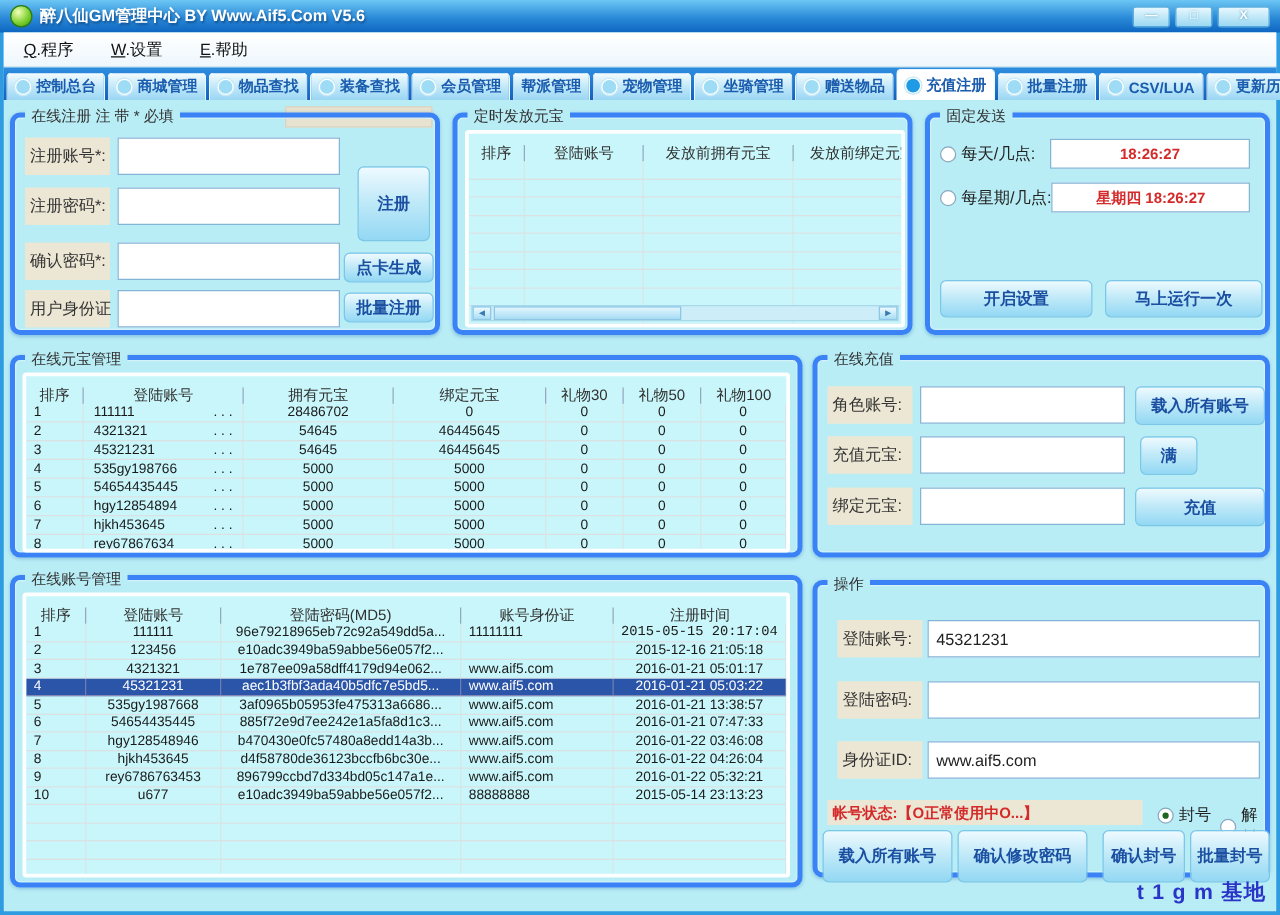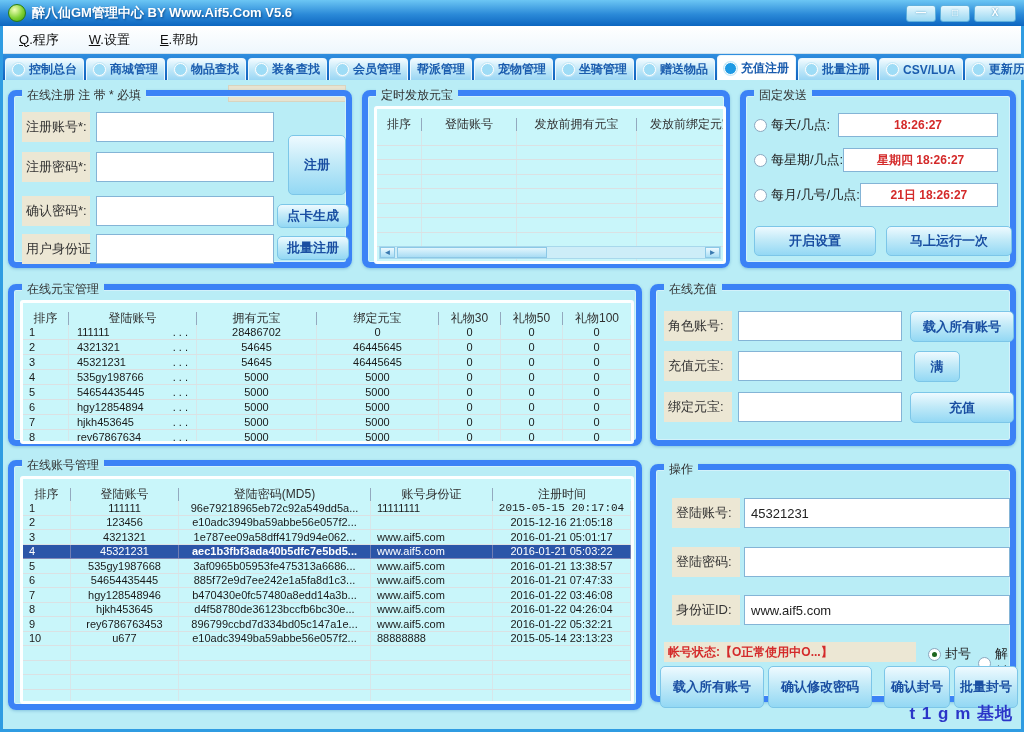--- a/index.html
+++ b/index.html
@@ -31,21 +31,21 @@
     background:linear-gradient(#2f8edf,#1162be);display:flex;align-items:flex-end;padding:0 2px;gap:2px;box-sizing:border-box;}
   .tab{height:21px;display:flex;align-items:center;justify-content:center;gap:4px;padding:0 6px;
     background:linear-gradient(#f2fbff,#bde6f8 55%,#9ad6f4);
     border:1px solid #eaf7ff;border-bottom:none;border-radius:4px 4px 0 0;
     font-size:12px;color:#1a5cae;font-weight:bold;white-space:nowrap;flex:1 1 auto;cursor:pointer;}
   .tab.active{background:#ffffff;height:24px;}
   .tab-icon{width:11px;height:11px;border-radius:50%;background:#9edcf6;border:1px solid #ffffff;
     box-shadow:0 0 0 1px #c6e9f7;flex:none;}
   .tab.active .tab-icon{background:#1f9ae4;}
   
-  .group{position:absolute;border:6px solid #3b82f6;border-radius:8px;
+  .group{position:absolute;border:4px solid #3b82f6;border-radius:8px;
     box-shadow:0 1px 3px rgba(40,120,180,.35), inset 0 0 0 1px #d3f1fa;box-sizing:border-box;}
   .group-title{position:absolute;top:-9px;left:8px;background:#b9edf6;padding:0 5px;font-size:12px;color:#303030;white-space:nowrap;}
   
   .table{position:absolute;background:#c9f6fa;border:3px solid #fdffff;border-radius:3px;overflow:hidden;box-sizing:border-box;}
   .trow{display:flex;align-items:flex-end;}
   .thead{height:22px;font-size:12px;color:#303030;}
   .thead .tcell{display:flex;align-items:center;justify-content:center;height:13px;border-right:1px solid #93a9be;box-sizing:border-box;}
   .thead .tcell.last{border-right:none;}
   .tbody-row{height:14px;border-bottom:1px solid rgba(242,200,200,.45);font-size:11px;color:#1a1a1a;cursor:default;}
   .tbody-row.slim{height:13.5px;}
@@ -260,25 +260,20 @@
           <div class="fixed-row">
             <span class="radio"></span>
             <span class="fixed-label">每天/几点:</span>
             <div class="fixed-value red" style="width: 160px;">18:26:27</div>
           </div>
           <div class="fixed-row">
             <span class="radio"></span>
             <span class="fixed-label">每星期/几点:</span>
             <div class="fixed-value red" style="width: 160px;">星期四 18:26:27</div>
           </div>
-          <div class="fixed-row">
-            <span class="radio"></span>
-            <span class="fixed-label">每月/几号/几点:</span>
-            <div class="fixed-value red" style="width: 148px;">21日 18:26:27</div>
-          </div>
         </div>
       <div class="btn" style="left:140px;top:130px;width:126px;height:30px;">马上运行一次</div>
       <div class="btn" style="left:8px;top:130px;width:122px;height:30px;">开启设置</div>
     </div>
 
     <div class="group" style="left:5px;top:258px;width:634px;height:162px;">
       <span class="group-title">在线元宝管理</span>
       <div class="table" style="left:6px;top:10px;width:614px;height:144px;">
         <div>
             <div class="trow thead">
@@ -437,21 +432,21 @@
             <div class="trow tbody-row slim">
               <div class="tcell al" style="width: 48px;">3</div>
               <div class="tcell ac" style="width: 108px;">4321321</div>
               <div class="tcell ac" style="width: 192px;">1e787ee09a58dff4179d94e062...</div>
               <div class="tcell al" style="width: 122px;">www.aif5.com</div>
               <div class="tcell ac" style="width: 138px;">2016-01-21 05:01:17</div>
             </div>
             <div class="trow tbody-row slim selected">
               <div class="tcell al" style="width: 48px;">4</div>
               <div class="tcell ac" style="width: 108px;">45321231</div>
-              <div class="tcell ac" style="width: 192px; font-weight: bold;">aec1b3fbf3ada40b5dfc7e5bd5...</div>
+              <div class="tcell ac" style="width: 192px;">aec1b3fbf3ada40b5dfc7e5bd5...</div>
               <div class="tcell al" style="width: 122px;">www.aif5.com</div>
               <div class="tcell ac" style="width: 138px;">2016-01-21 05:03:22</div>
             </div>
             <div class="trow tbody-row slim">
               <div class="tcell al" style="width: 48px;">5</div>
               <div class="tcell ac" style="width: 108px;">535gy1987668</div>
               <div class="tcell ac" style="width: 192px;">3af0965b05953fe475313a6686...</div>
               <div class="tcell al" style="width: 122px;">www.aif5.com</div>
               <div class="tcell ac" style="width: 138px;">2016-01-21 13:38:57</div>
             </div>

